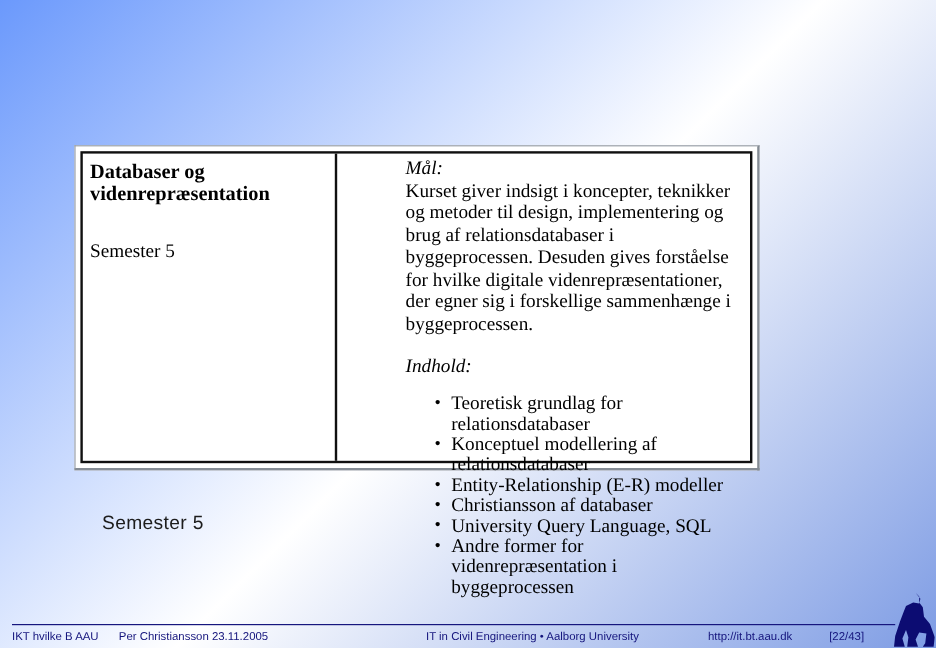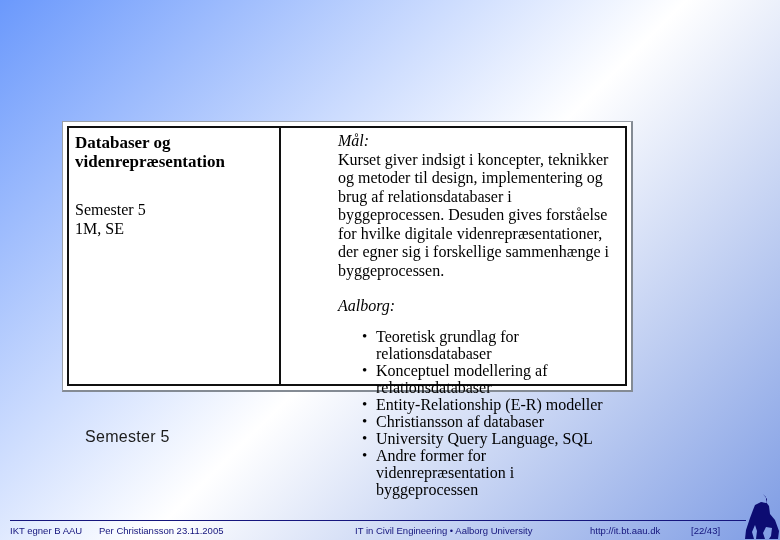--- a/index.html
+++ b/index.html
@@ -45,43 +45,42 @@
 </style>
 </head>
 <body>
 
 <div class="panel">
   <div class="ctable">
     <div class="cell-left">
       <div class="course-title">Databaser og videnrepræsentation</div>
       <div class="left-sub">
         <div>Semester 5</div>
-        <div>1M, SE</div>
       </div>
     </div>
     <div class="cell-right">
       <div class="ital">Mål:</div>
       <p class="goal-text">Kurset giver indsigt i koncepter, teknikker og metoder til design, implementering og brug af relationsdatabaser i byggeprocessen. Desuden gives forståelse for hvilke digitale videnrepræsentationer, der egner sig i forskellige sammenhænge i byggeprocessen.</p>
-      <div class="ital content-label">Aalborg:</div>
+      <div class="ital content-label">Indhold:</div>
       <ul class="bullet-list">
         <li>Teoretisk grundlag for relationsdatabaser</li>
         <li>Konceptuel modellering af relationsdatabaser</li>
         <li>Entity-Relationship (E-R) modeller</li>
         <li>Christiansson af databaser</li>
         <li>University Query Language, SQL</li>
         <li>Andre former for videnrepræsentation i byggeprocessen</li>
       </ul>
     </div>
   </div>
 </div>
 
 <div class="caption">Semester 5</div>
 
 <div class="footer-line"></div>
-<div class="footer-item f-course">IKT egner B AAU</div>
+<div class="footer-item f-course">IKT hvilke B AAU</div>
 <div class="footer-item f-author">Per Christiansson 23.11.2005</div>
 <div class="footer-item f-org">IT in Civil Engineering • Aalborg University</div>
 <div class="footer-item f-url">http://it.bt.aau.dk</div>
 <div class="footer-item f-page">[22/43]</div>
 
 <svg class="logo" viewBox="0 0 37 47" xmlns="http://www.w3.org/2000/svg">
   <path fill="#0c0c72" d="M21 1 L25 6 L24 10 L19 9 L13 12 L11 17 L8 25 L4 37 L3 46
     L12 46 L10 39 L13 32 L15 38 L14 46 L23 46 L21 40 L24 34 L30 35 L29 43 L27 46
     L36 46 L37 38 L33 27 L28 21 L27 13 L24 9 L24 4 Z"></path>
 </svg>

